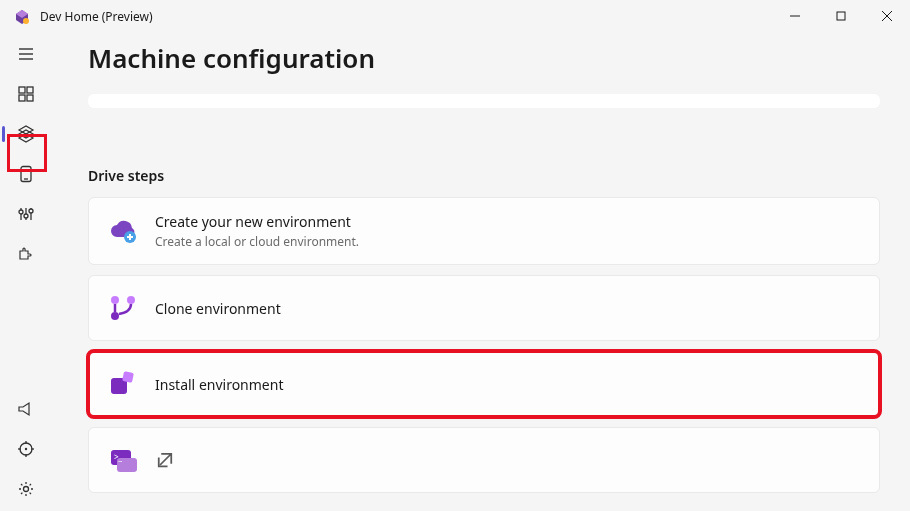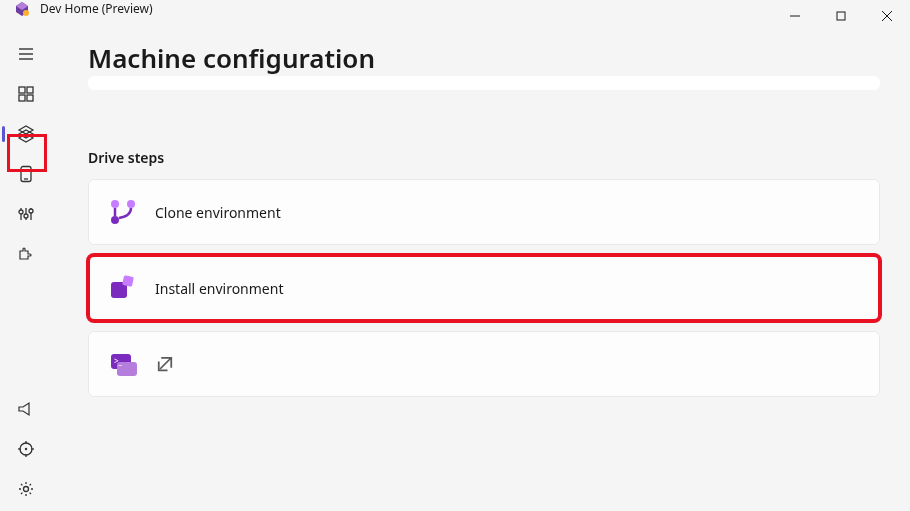--- a/index.html
+++ b/index.html
@@ -2,21 +2,21 @@
 <html><head>
 <meta charset="utf-8">
 <style>
   * { box-sizing: border-box; margin: 0; padding: 0; font-family: "Segoe UI", system-ui, sans-serif; }
   body { width: 910px; height: 511px; background: #f5f5f5; overflow: hidden; position: relative; }
 
   
   .titlebar {
     height: 32px;
     display: flex;
-    align-items: flex-start;
+    align-items: center;
     padding-left: 14px;
     background: #f5f5f5;
   }
   .titlebar .app-icon { width: 16px; height: 16px; margin-right: 10px; }
   .titlebar .title { font-size: 12px; color: #1a1a1a; }
   .win-controls { margin-left: auto; display: flex; }
   .win-controls .ctl {
     width: 46px; height: 32px;
     display: flex; align-items: center; justify-content: center;
     color: #1a1a1a; font-size: 10px;
@@ -60,20 +60,21 @@
 
   .main {
     flex: 1;
     padding: 8px 30px 0 36px;
     overflow: hidden;
   }
   .page-title {
     font-size: 26px;
     font-weight: 600;
     color: #1a1a1a;
+    margin-bottom: 18px;
   }
   .banner {
     height: 14px;
     background: #fff;
     border-radius: 6px;
     margin-bottom: 58px;
   }
   .section-title {
     font-size: 14px;
     font-weight: 600;
@@ -215,20 +216,34 @@
 
   <div class="rail-highlight" style="left:7px; top:134px; width:40px; height:38px;"></div>
 
   <div class="main">
     <h1 class="page-title">Machine configuration</h1>
 
     <div class="banner"></div>
 
     <div class="section-title">Drive steps</div>
 
+    <div class="card">
+      <div class="icon-slot">
+        <svg viewBox="0 0 32 32">
+          <path d="M10 22 a6 6 0 0 1 0-12 a8 8 0 0 1 15 3 a5 5 0 0 1 -1 9 z" fill="#7b44c0"></path>
+          <circle cx="23" cy="22" r="6" fill="#4aa0e6"></circle>
+          <line x1="23" y1="19" x2="23" y2="25" stroke="#fff" stroke-width="2"></line>
+          <line x1="20" y1="22" x2="26" y2="22" stroke="#fff" stroke-width="2"></line>
+        </svg>
+      </div>
+      <div class="text-slot">
+        <div class="card-title">Create your new environment</div>
+        <div class="card-sub">Create a local or cloud environment.</div>
+      </div>
+    </div>
 
     <div class="card">
       <div class="icon-slot">
         <svg viewBox="0 0 32 32">
           <circle cx="8" cy="8" r="4" fill="#c77dff"></circle>
           <circle cx="24" cy="8" r="4" fill="#c77dff"></circle>
           <circle cx="8" cy="24" r="4" fill="#7b2cbf"></circle>
           <path d="M8 12 V20" stroke="#7b2cbf" stroke-width="2.5" fill="none"></path>
           <path d="M24 12 Q24 20 12 22" stroke="#7b2cbf" stroke-width="2.5" fill="none"></path>
         </svg>

